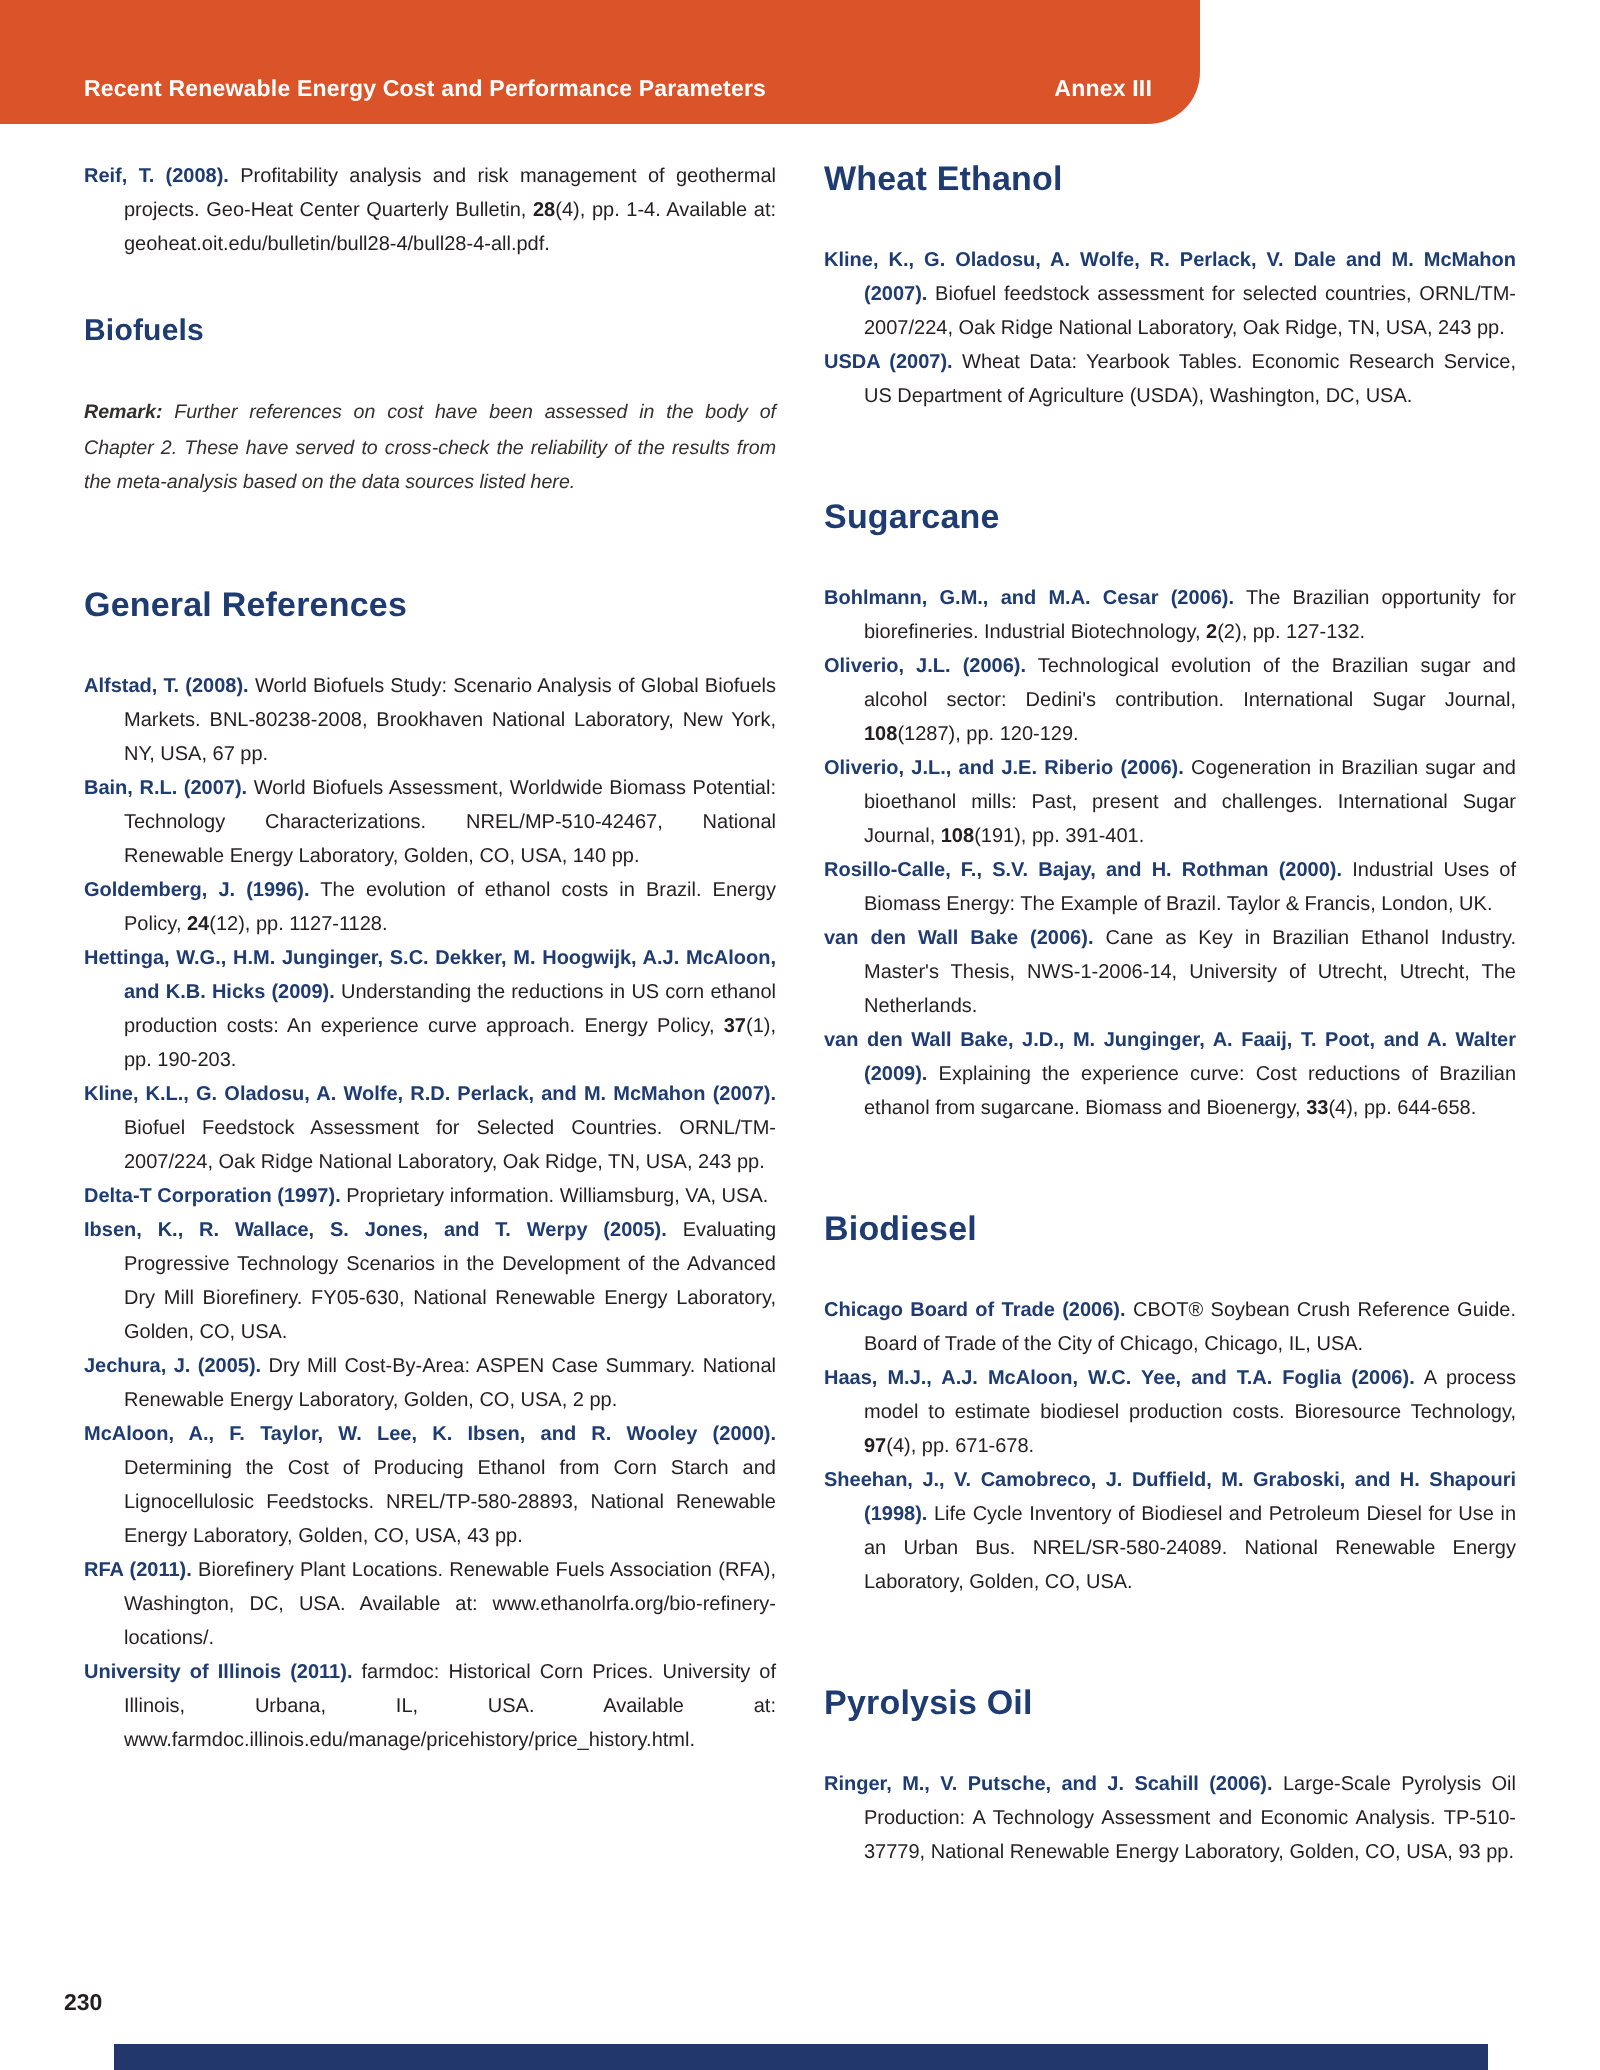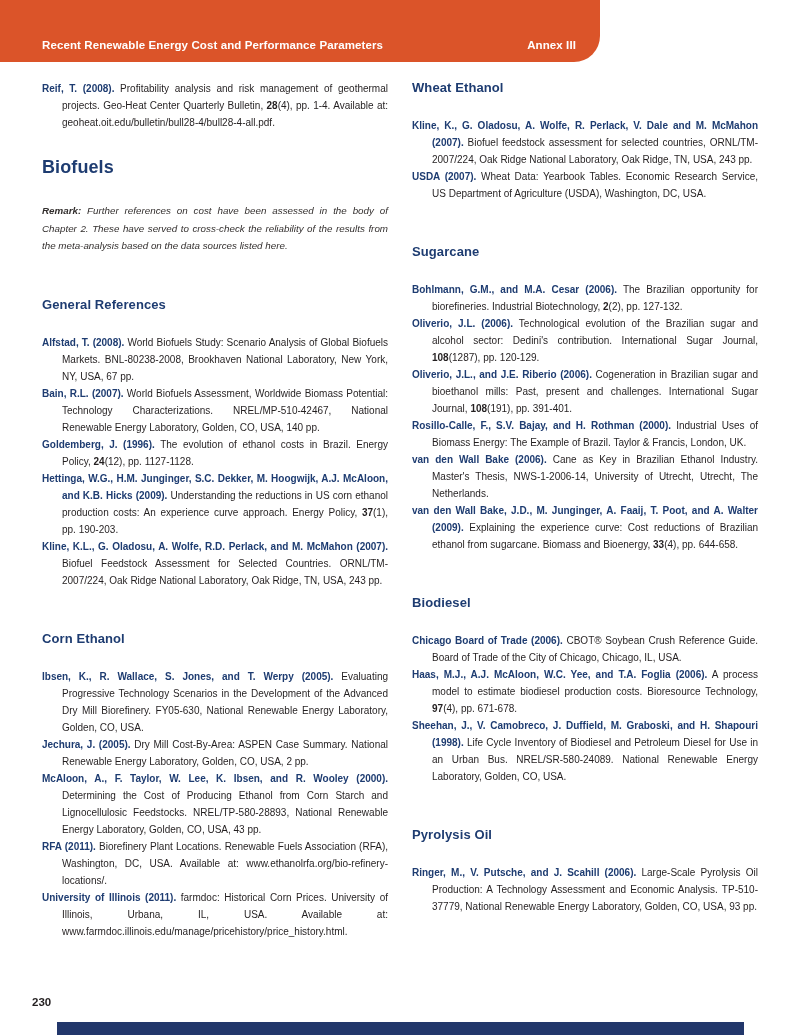--- a/index.html
+++ b/index.html
@@ -27,25 +27,25 @@
 
   
   .columns{
     position:absolute;top:80px;left:42px;width:716px;
     display:flex;gap:24px;
   }
   .col{width:346px;}
   .col > :first-child{margin-top:0 !important;}
 
   .h1{
-    color:var(--c-heading);font-size:18px;font-weight:bold;
+    color:var(--c-heading);font-size:15px;font-weight:bold;
     margin:26px 0 24px 0;letter-spacing:.1px;
   }
   .h2{
-    color:var(--c-heading);font-size:13px;font-weight:bold;
+    color:var(--c-heading);font-size:17px;font-weight:bold;
     margin:42px 0 22px 0;letter-spacing:.1px;
   }
   .entry{
     font-size:10px;line-height:17px;text-align:justify;
     padding-left:20px;text-indent:-20px;
   }
   .remark{
     font-size:9.8px;line-height:17.5px;text-align:justify;
     font-style:italic;color:#332F2E;margin:0 0 0 0;
   }
@@ -78,21 +78,21 @@
     <section class="col" id="col-left">
         <p class="entry"><span class="seg-a">Reif, T. (2008).</span><span class="seg-p"> Profitability analysis and risk management of geothermal projects. </span><span class="seg-i">Geo-Heat Center Quarterly Bulletin</span><span class="seg-p">, </span><span class="seg-b">28</span><span class="seg-p">(4), pp. 1-4. Available at: geoheat.oit.edu/bulletin/bull28-4/bull28-4-all.pdf.</span></p>
         <h2 class="h1">Biofuels</h2>
         <p class="remark"><span class="seg-bi">Remark:</span><span class="seg-i"> Further references on cost have been assessed in the body of Chapter 2. These have served to cross-check the reliability of the results from the meta-analysis based on the data sources listed here.</span></p>
         <h3 class="h2">General References</h3>
         <p class="entry"><span class="seg-a">Alfstad, T. (2008).</span><span class="seg-p"> </span><span class="seg-i">World Biofuels Study: Scenario Analysis of Global Biofuels Markets.</span><span class="seg-p"> BNL-80238-2008, Brookhaven National Laboratory, New York, NY, USA, 67 pp.</span></p>
         <p class="entry"><span class="seg-a">Bain, R.L. (2007).</span><span class="seg-p"> </span><span class="seg-i">World Biofuels Assessment, Worldwide Biomass Potential: Technology Characterizations.</span><span class="seg-p"> NREL/MP-510-42467, National Renewable Energy Laboratory, Golden, CO, USA, 140 pp.</span></p>
         <p class="entry"><span class="seg-a">Goldemberg, J. (1996).</span><span class="seg-p"> The evolution of ethanol costs in Brazil. </span><span class="seg-i">Energy Policy</span><span class="seg-p">, </span><span class="seg-b">24</span><span class="seg-p">(12), pp. 1127-1128.</span></p>
         <p class="entry"><span class="seg-a">Hettinga, W.G., H.M. Junginger, S.C. Dekker, M. Hoogwijk, A.J. McAloon, and K.B. Hicks (2009).</span><span class="seg-p"> Understanding the reductions in US corn ethanol production costs: An experience curve approach. </span><span class="seg-i">Energy Policy</span><span class="seg-p">, </span><span class="seg-b">37</span><span class="seg-p">(1), pp. 190-203.</span></p>
         <p class="entry"><span class="seg-a">Kline, K.L., G. Oladosu, A. Wolfe, R.D. Perlack, and M. McMahon (2007).</span><span class="seg-p"> </span><span class="seg-i">Biofuel Feedstock Assessment for Selected Countries.</span><span class="seg-p"> ORNL/TM-2007/224, Oak Ridge National Laboratory, Oak Ridge, TN, USA, 243 pp.</span></p>
-        <h3 class="h2">Corn Ethanol</h3>
+        <p class="entry"><span class="seg-a">Delta-T Corporation (1997).</span><span class="seg-p"> </span><span class="seg-i">Proprietary information.</span><span class="seg-p"> Williamsburg, VA, USA.</span></p>
         <p class="entry"><span class="seg-a">Ibsen, K., R. Wallace, S. Jones, and T. Werpy (2005).</span><span class="seg-p"> </span><span class="seg-i">Evaluating Progressive Technology Scenarios in the Development of the Advanced Dry Mill Biorefinery.</span><span class="seg-p"> FY05-630, National Renewable Energy Laboratory, Golden, CO, USA.</span></p>
         <p class="entry"><span class="seg-a">Jechura, J. (2005).</span><span class="seg-p"> </span><span class="seg-i">Dry Mill Cost-By-Area: ASPEN Case Summary.</span><span class="seg-p"> National Renewable Energy Laboratory, Golden, CO, USA, 2 pp.</span></p>
         <p class="entry"><span class="seg-a">McAloon, A., F. Taylor, W. Lee, K. Ibsen, and R. Wooley (2000).</span><span class="seg-p"> </span><span class="seg-i">Determining the Cost of Producing Ethanol from Corn Starch and Lignocellulosic Feedstocks.</span><span class="seg-p"> NREL/TP-580-28893, National Renewable Energy Laboratory, Golden, CO, USA, 43 pp.</span></p>
         <p class="entry"><span class="seg-a">RFA (2011).</span><span class="seg-p"> </span><span class="seg-i">Biorefinery Plant Locations.</span><span class="seg-p"> Renewable Fuels Association (RFA), Washington, DC, USA. Available at: www.ethanolrfa.org/bio-refinery-locations/.</span></p>
         <p class="entry"><span class="seg-a">University of Illinois (2011).</span><span class="seg-p"> </span><span class="seg-i">farmdoc: Historical Corn Prices.</span><span class="seg-p"> University of Illinois, Urbana, IL, USA. Available at: www.farmdoc.illinois.edu/manage/pricehistory/price_history.html.</span></p>
       </section>
     <section class="col" id="col-right">
         <h3 class="h2">Wheat Ethanol</h3>
         <p class="entry"><span class="seg-a">Kline, K., G. Oladosu, A. Wolfe, R. Perlack, V. Dale and M. McMahon (2007).</span><span class="seg-p"> </span><span class="seg-i">Biofuel feedstock assessment for selected countries</span><span class="seg-p">, ORNL/TM-2007/224, Oak Ridge National Laboratory, Oak Ridge, TN, USA, 243 pp.</span></p>
         <p class="entry"><span class="seg-a">USDA (2007).</span><span class="seg-p"> </span><span class="seg-i">Wheat Data: Yearbook Tables.</span><span class="seg-p"> Economic Research Service, US Department of Agriculture (USDA), Washington, DC, USA.</span></p>

